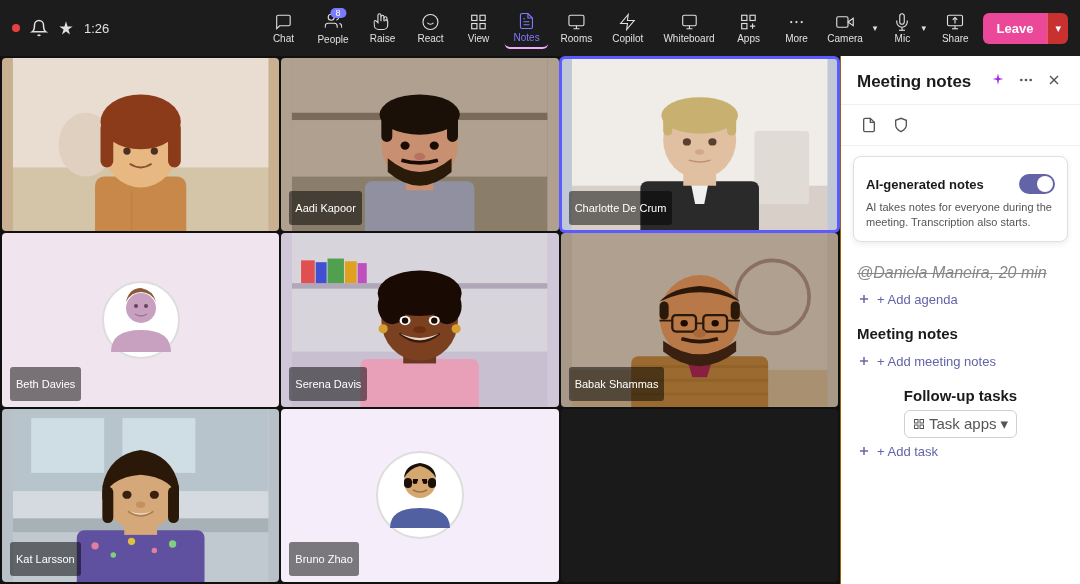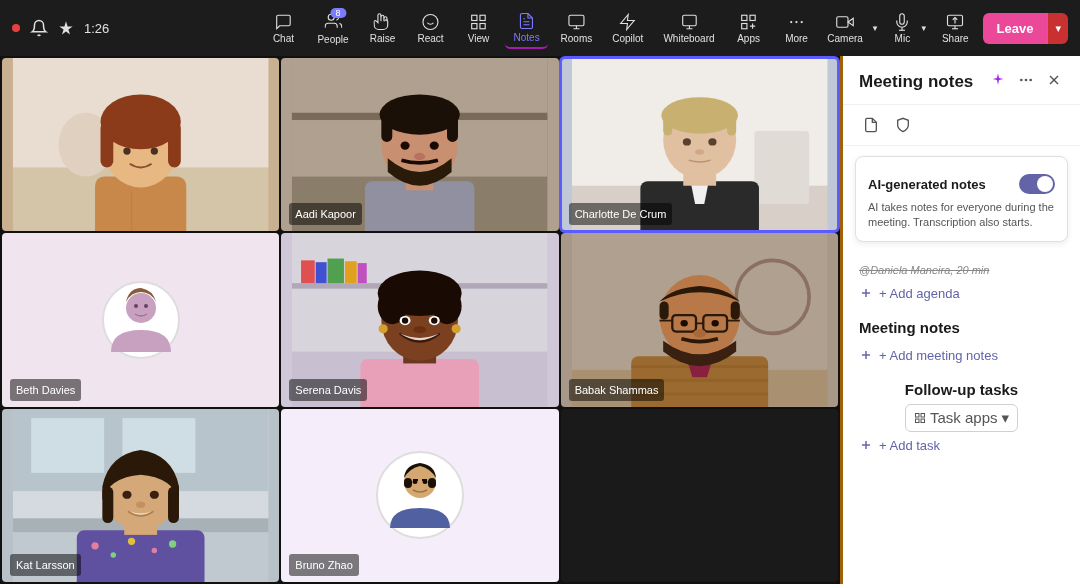--- a/index.html
+++ b/index.html
@@ -50,21 +50,21 @@
       gap: 2px;
       padding: 4px 8px;
       border-radius: 6px;
       cursor: pointer;
       color: #e0e0e0;
       font-size: 10px;
       min-width: 44px;
     }
     .toolbar-item.active {
       color: #7b7bff;
-      border-bottom: 2px solid #a21caf;
+      border-bottom: 2px solid #f0abfc;
     }
     .toolbar-item svg, .toolbar-item .icon-text {
       font-size: 16px;
     }
     .toolbar-badge {
       position: relative;
     }
     .toolbar-badge .badge {
       position: absolute;
       top: -4px;
@@ -157,31 +157,31 @@
       outline-offset: -1px;
       text-align: center;
     }
     .video-label {
       position: absolute;
       bottom: 6px;
       left: 8px;
       color: white;
       font-size: 11px;
       background: rgba(0,0,0,0.5);
-      padding: 5px 6px;
+      padding: 11px 6px;
       border-radius: 3px;
     }
 
     
     .side-panel {
       width: 240px;
       background: #fff;
       display: flex;
       flex-direction: column;
-      border-left: 3px solid #a16207;
+      border-left: 1px solid #a16207;
       flex-shrink: 0;
       justify-content: flex-end;
     }
     .side-panel-header {
       display: flex;
       align-items: center;
       justify-content: space-between;
       padding: 14px 16px 10px;
       border-bottom: 1px solid #f0f0f0;
     }
@@ -265,21 +265,21 @@
     }
 
     .panel-content {
       flex: 1;
       overflow-y: auto;
       padding: 8px 16px;
     }
 
     .agenda-item {
       color: #888;
-      font-size: 11px;
+      font-size: 16px;
       padding: 4px 0;
       text-decoration: line-through;
       font-style: italic;
     }
 
     .add-link {
       display: flex;
       align-items: center;
       gap: 6px;
       color: #6264a7;

